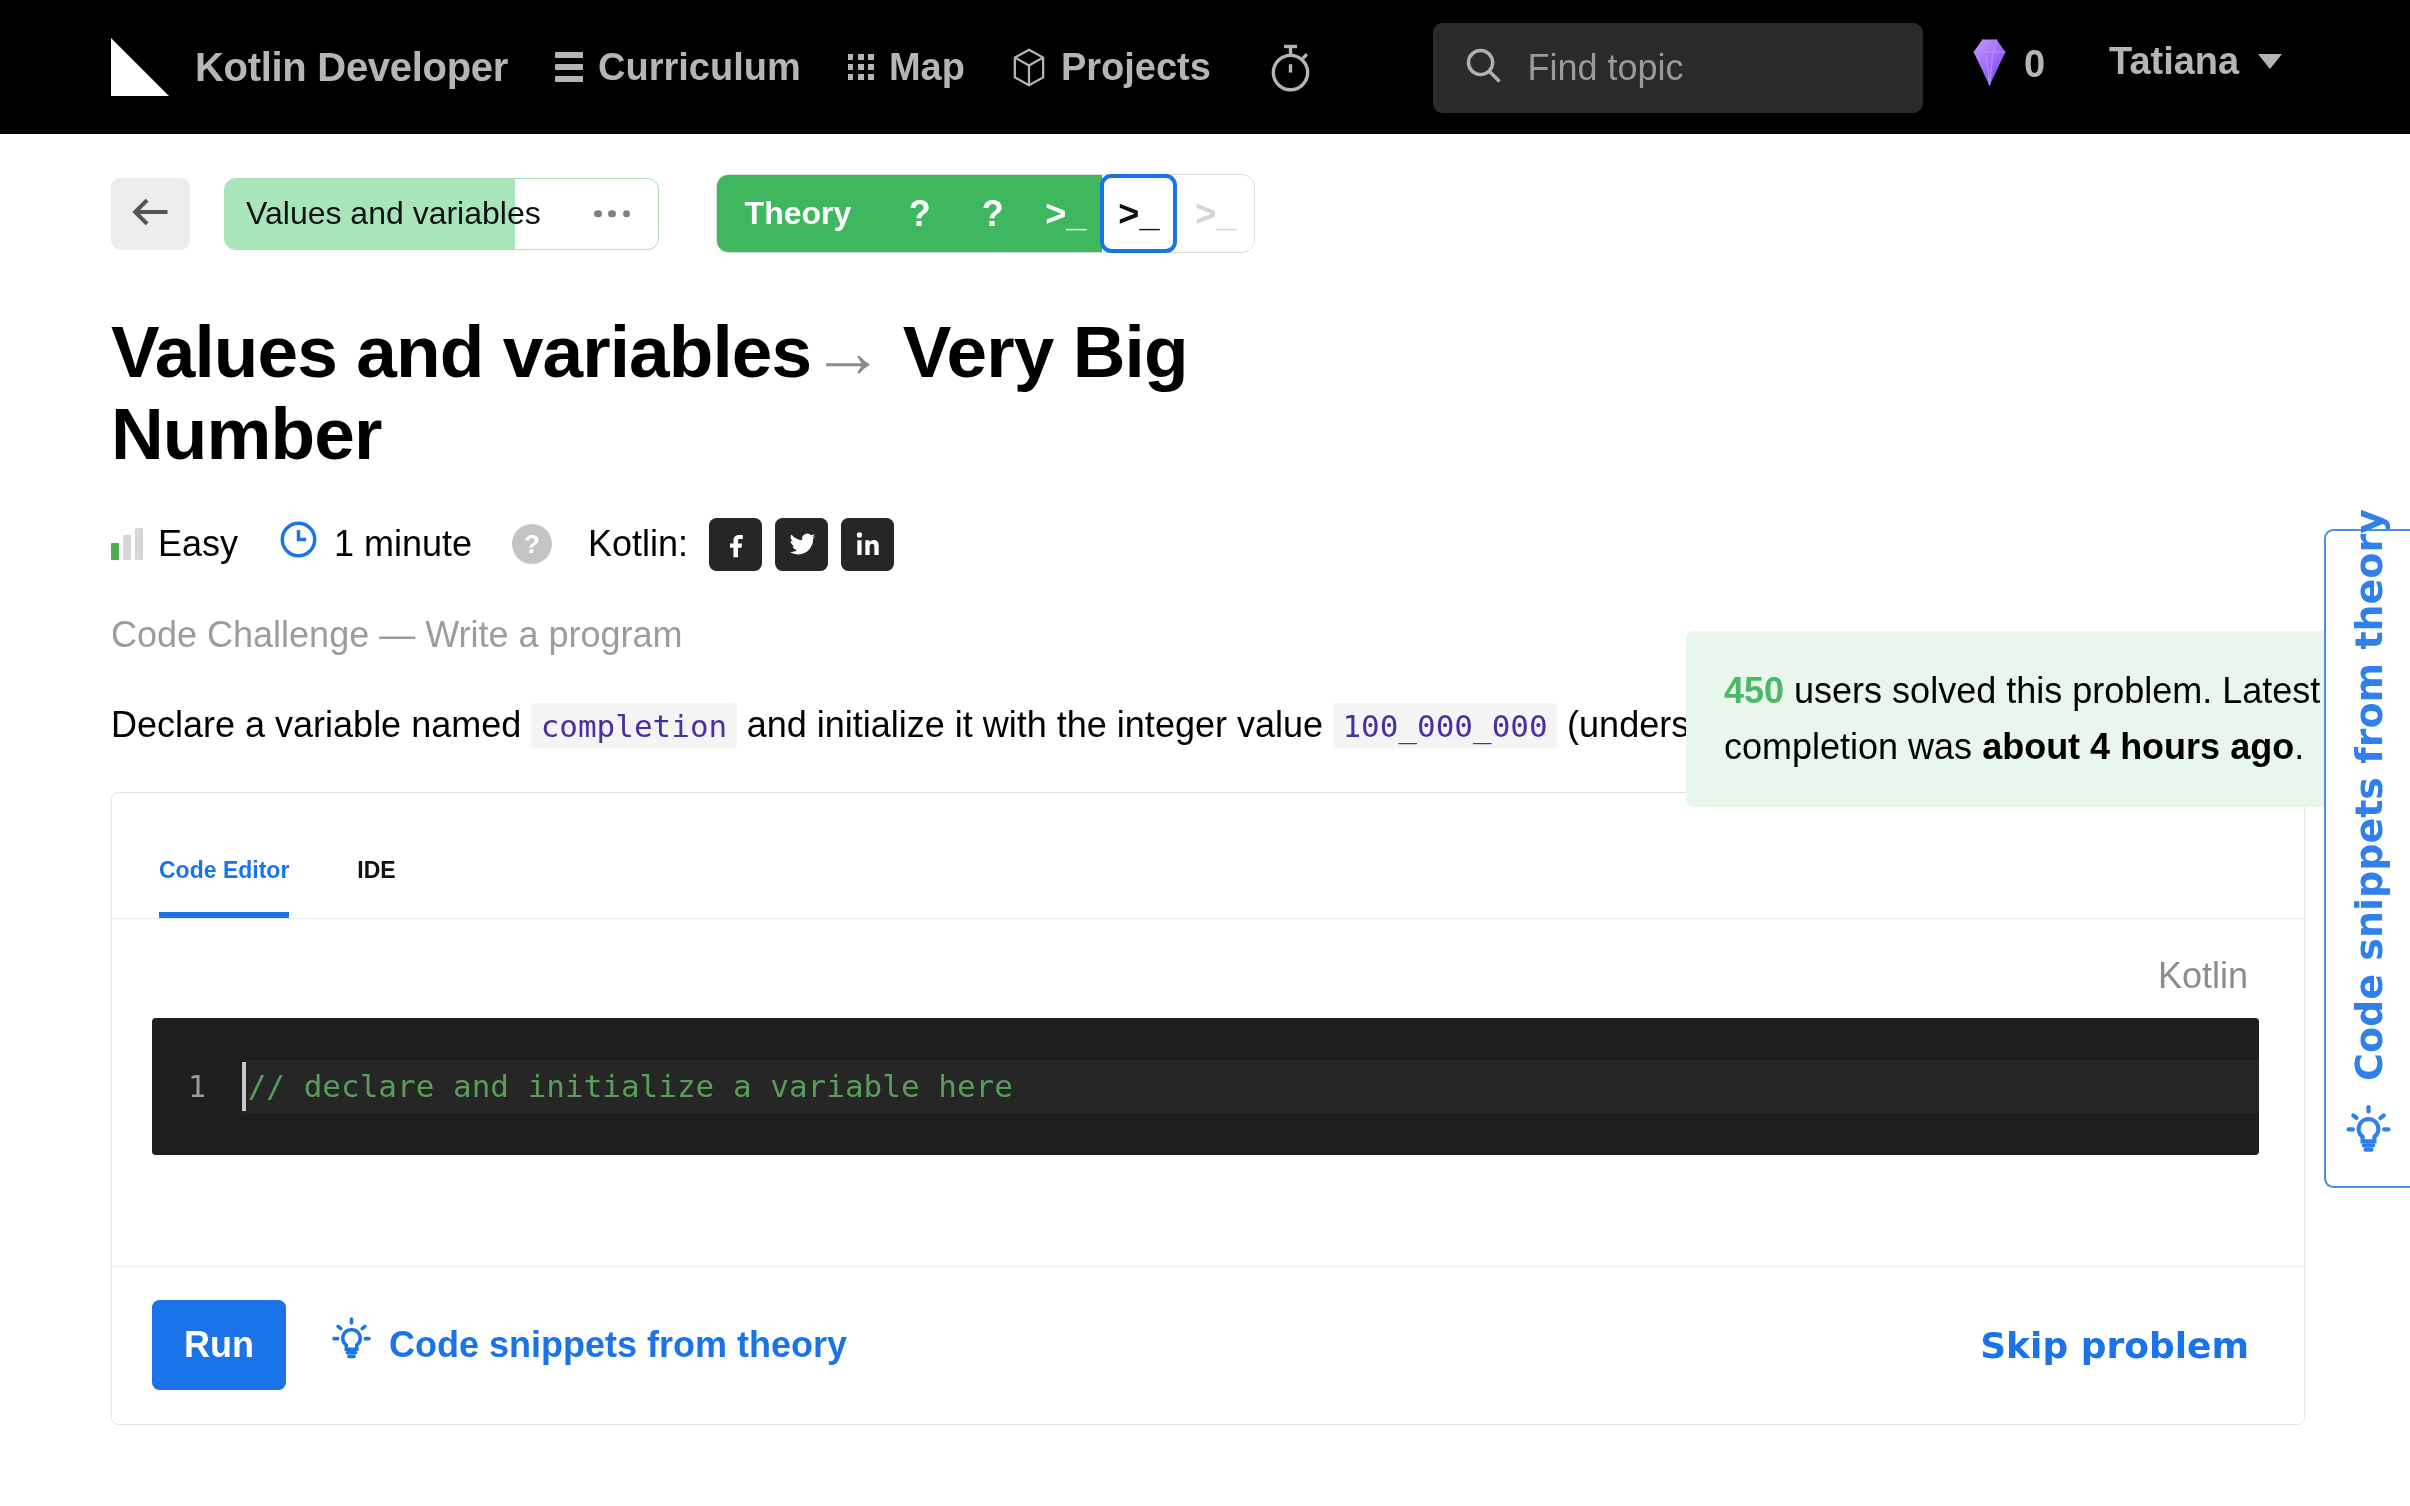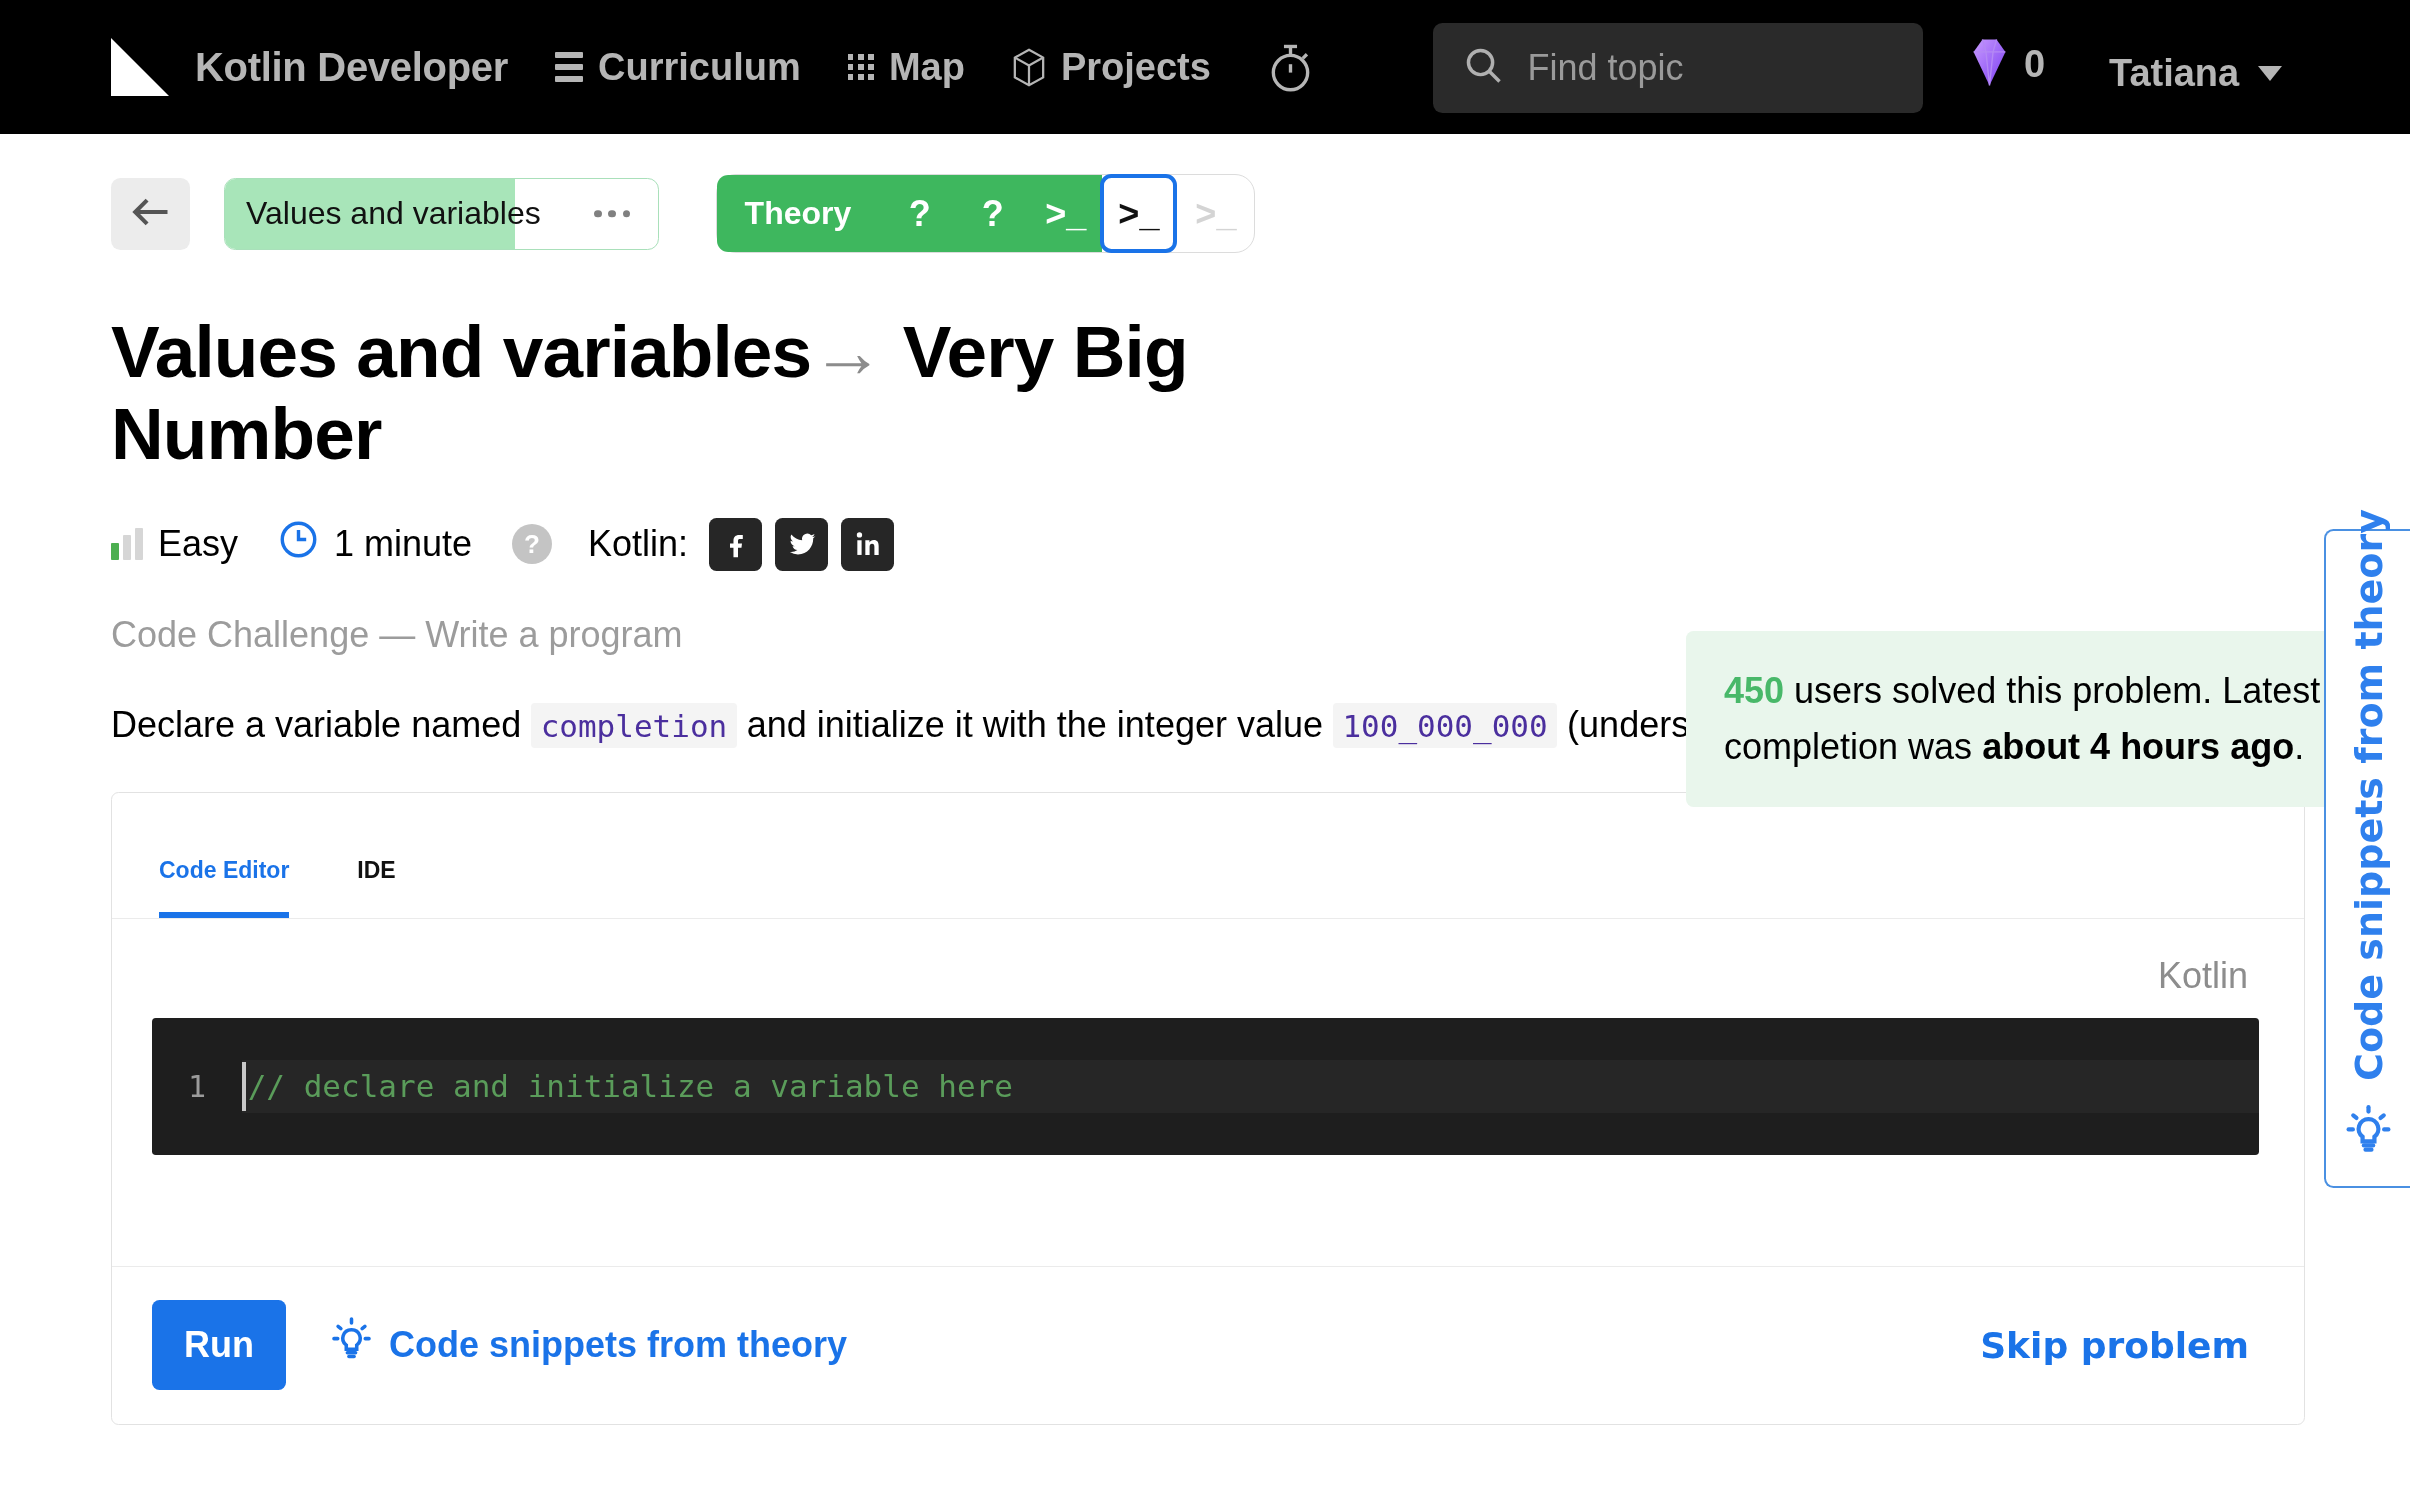--- a/index.html
+++ b/index.html
@@ -100,21 +100,21 @@
     left: 1968px;
     top: 36px;
     display: flex;
     align-items: center;
     gap: 13px;
   }
   .gem-count { color:#b5b5b5; font-size: 38px; font-weight: bold; }
   .user-menu {
     position: absolute;
     left: 2109px;
-    top: 52px;
+    top: 40px;
     display: flex;
     align-items: center;
     gap: 19px;
     color: #b5b5b5;
     font-size: 38px;
     font-weight: bold;
     white-space: nowrap;
   }
   .caret-down {
     width: 0; height: 0;
@@ -165,21 +165,21 @@
     position: absolute; right: 28px; top: 50%; transform: translateY(-50%);
     display: flex; gap: 6.6px;
   }
   .topic-chip .dots i { width:7.5px;height:7.5px;border-radius:50%;background:#808080;display:block; }
 
   .steps {
     display: flex;
     align-items: center;
     height: 79px;
     border: 1.9px solid #dcdcdc;
-    border-radius: 20px;
+    border-radius: 13px;
     margin-left: 22.6px;
     box-sizing: border-box;
     background: #fff;
     overflow: visible;
   }
   .step-done {
     background: #3eb75e;
     height: 100%;
     display: flex;
     align-items: center;

